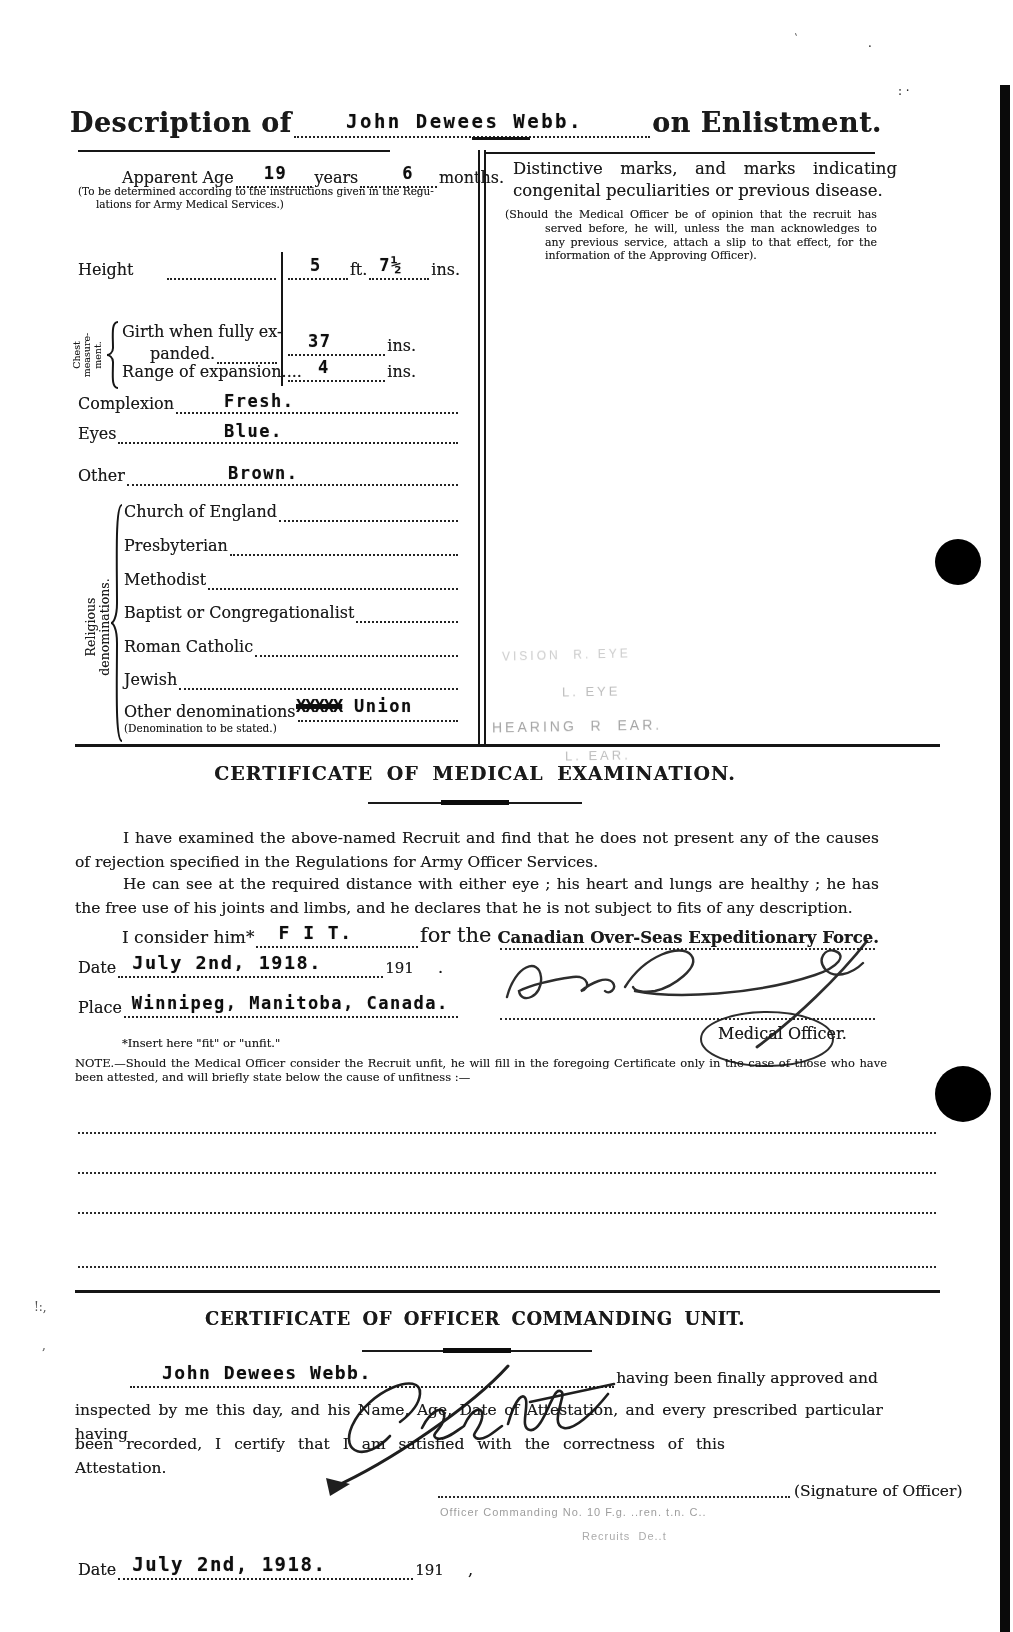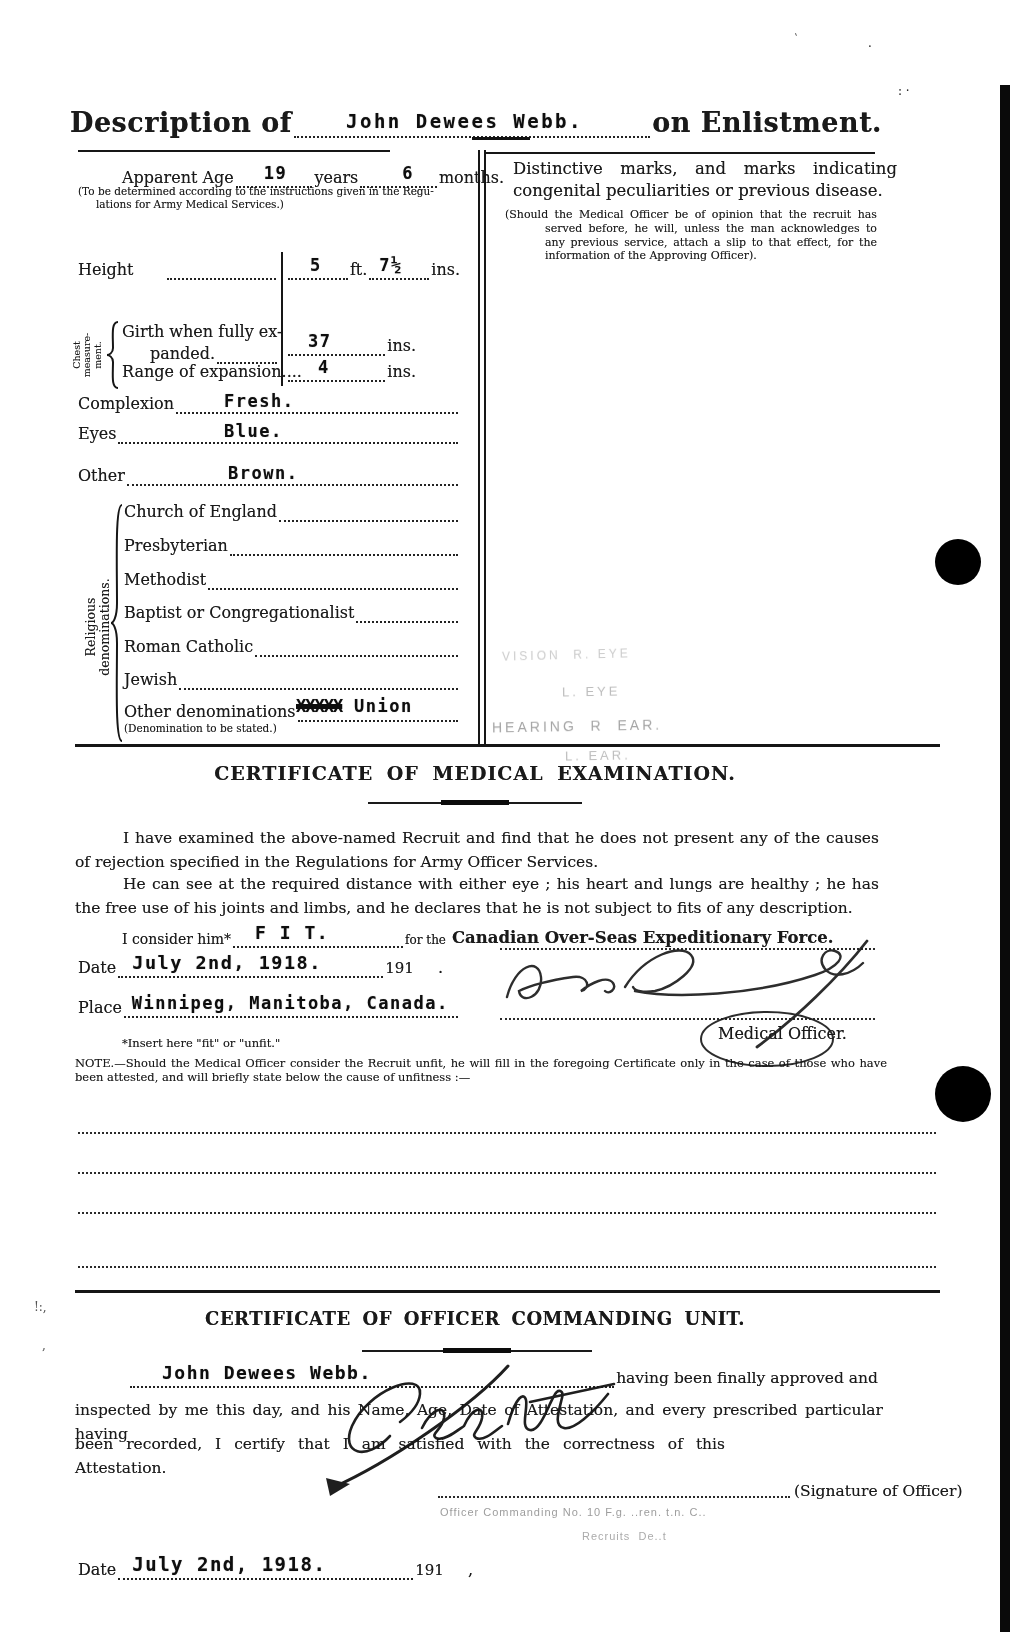--- a/index.html
+++ b/index.html
@@ -180,25 +180,25 @@
   <div class="heading" style="left:75px;top:762px;width:800px;">CERTIFICATE OF MEDICAL EXAMINATION.</div>
   <div class="deco" style="left:368px;top:800px;width:214px;">
       <span class="thin"></span>
       <span class="thick"></span>
     </div>
 
   <div class="para" style="left:75px;top:826px;width:804px;text-indent:48px;">I have examined the above-named Recruit and find that he does not present any of the causes of rejection specified in the Regulations for Army Officer Services.</div>
   <div class="para" style="left:75px;top:872px;width:804px;text-indent:48px;">He can see at the required distance with either eye ; his heart and lungs are healthy ; he has the free use of his joints and limbs, and he declares that he is not subject to fits of any description.</div>
 
   <div class="row" style="left:122px;top:914px;width:757px;height:34px;">
-    <span class="lbl" style="font-size:14px;">I consider him*</span>
+    <span class="lbl" style="font-size:17px;">I consider him*</span>
     <span class="dots" style="max-width:170px;">
       <span class="typed" style="left:22px;font-size:18px;">F I T.</span>
     </span>
-    <span class="lbl" style="font-size:12px;">for the</span>
+    <span class="lbl" style="font-size:21px;">for the</span>
     <span class="lbl" style="font-size:16.5px;font-weight:bold;margin-left:6px;">Canadian Over-Seas Expeditionary Force.</span>
   </div>
 
   <div class="row" style="left:78px;top:944px;width:365px;height:34px;">
     <span class="lbl">Date</span>
     <span class="dots">
       <span class="typed" style="left:14px;font-size:18.5px;">July 2nd, 1918.</span>
     </span>
     <span class="lbl" style="font-size:15px;">191</span>
     <span class="lbl" style="margin-left:24px;">.</span>

